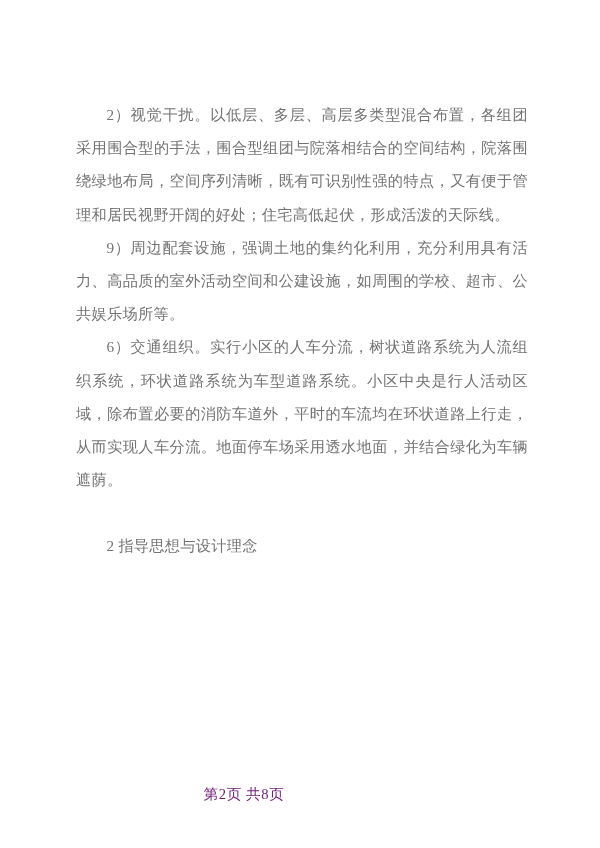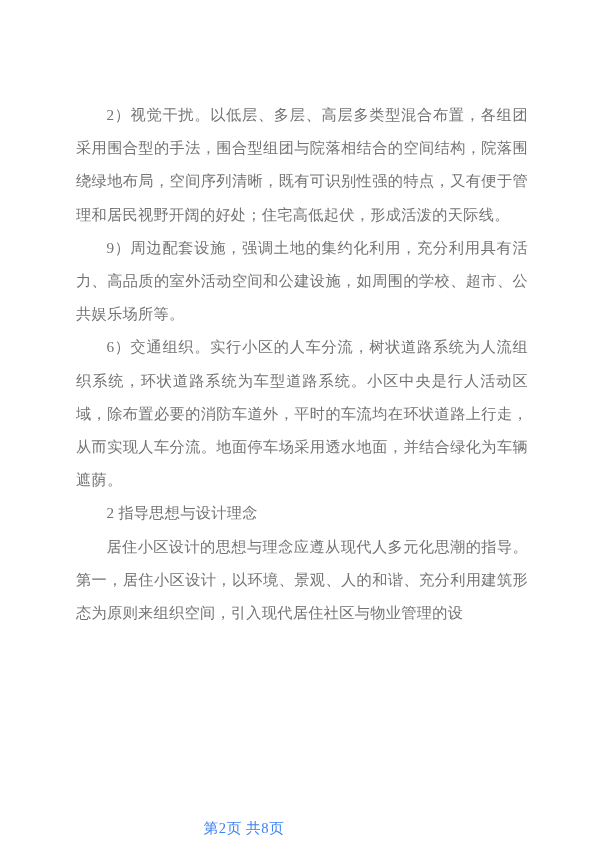--- a/index.html
+++ b/index.html
@@ -30,41 +30,41 @@
     line-height: 33.2px;
     color: #737373;
     text-align: justify;
     text-justify: inter-ideograph;
     letter-spacing: 0.3px;
     text-indent: 2em;
     font-family: "Liberation Serif", serif;
   }
   p.para.heading {
     text-indent: 2em;
+    margin-top: 33px;
   }
   .footer {
     position: absolute;
     left: 0;
-    top: 819px;
+    top: 785px;
     width: 488px;
     text-align: center;
     font-size: 14.6px;
-    color: #3b82f6;
+    color: #701a75;
     letter-spacing: 0.6px;
     font-family: "Liberation Serif", serif;
   }
 </style>
 </head>
 <body>
 
 <div class="page">
 
   <div class="doc-body">
     <p class="para">2）视觉干扰。以低层、多层、高层多类型混合布置，各组团采用围合型的手法，围合型组团与院落相结合的空间结构，院落围绕绿地布局，空间序列清晰，既有可识别性强的特点，又有便于管理和居民视野开阔的好处；住宅高低起伏，形成活泼的天际线。</p>
     <p class="para">9）周边配套设施，强调土地的集约化利用，充分利用具有活力、高品质的室外活动空间和公建设施，如周围的学校、超市、公共娱乐场所等。</p>
     <p class="para">6）交通组织。实行小区的人车分流，树状道路系统为人流组织系统，环状道路系统为车型道路系统。小区中央是行人活动区域，除布置必要的消防车道外，平时的车流均在环状道路上行走，从而实现人车分流。地面停车场采用透水地面，并结合绿化为车辆遮荫。</p>
     <p class="para heading">2 指导思想与设计理念</p>
-    <p class="para">居住小区设计的思想与理念应遵从现代人多元化思潮的指导。第一，居住小区设计，以环境、景观、人的和谐、充分利用建筑形态为原则来组织空间，引入现代居住社区与物业管理的设</p>
   </div>
 
   <div class="footer">第2页 共8页</div>
 
 </div>
 
 </body></html>

